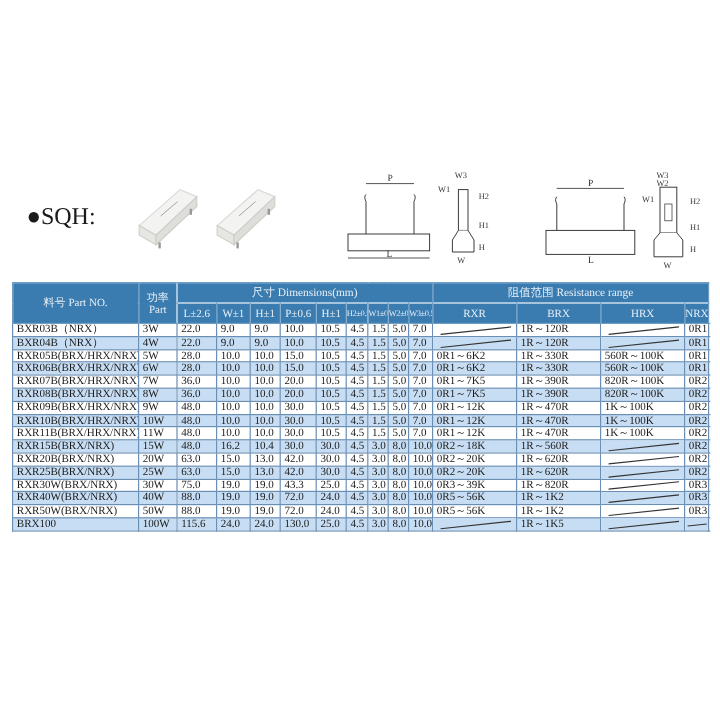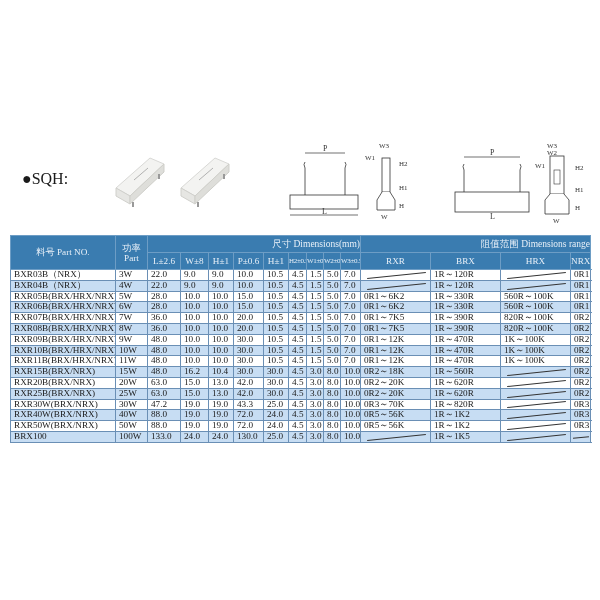--- a/index.html
+++ b/index.html
@@ -1,22 +1,22 @@
 <!DOCTYPE html>
 <html><head>
 <meta charset="utf-8">
 <style>
   html, body { margin:0; padding:0; background:#ffffff; }
   body { width:600px; height:600px; position:relative; overflow:hidden; font-family:"Liberation Serif", "DejaVu Serif", serif; color:#1a1a1a; }
-  .label-sqh { position:absolute; left:22px; top:170px; font-size:16px; font-family:"Liberation Serif", serif; }
+  .label-sqh { position:absolute; left:22px; top:170px; font-size:20px; font-family:"Liberation Serif", serif; }
   .photo { position:absolute; }
   .diagram { position:absolute; }
   table.spec { position:absolute; left:10px; top:235px; border-collapse:collapse; font-size:9.2px; table-layout:fixed; width:580px; }
   table.spec th { background:#3a7cb0; color:#e8f0f8; font-weight:normal; border:1px solid #6d9dc5; padding:0; text-align:center; height:16px; white-space:nowrap; overflow:hidden; }
-  table.spec th.grp { font-size:9.5px;text-align:right; }
+  table.spec th.grp { font-size:9.5px; }
   table.spec th.small { font-size:7px; letter-spacing:-0.3px; }
   table.spec td { border:1px solid #6a8fb5; padding:0 0 0 3px; height:9.8px; line-height:9.8px; white-space:nowrap; overflow:hidden; text-align:left; }
   table.spec tr.alt td { background:#c7ddf3; }
   table.spec tr.plain td { background:#ffffff; }
   td.slash { position:relative; }
   td.slash::after { content:""; position:absolute; left:8%; right:6%; top:50%; height:1px; background:#333; transform:rotate(-6deg); }
 </style>
 </head>
 <body>
 
@@ -98,25 +98,25 @@
     <col style="width:70px">
       <col style="width:70px">
       <col style="width:70px">
       <col style="width:20px">
   </colgroup>
   <thead>
     <tr>
       <th rowspan="2">料号 Part NO.</th>
       <th rowspan="2" style="white-space:normal;line-height:10px">功率 Part</th>
       <th colspan="9" class="grp">尺寸 Dimensions(mm)</th>
-      <th colspan="4" class="grp">阻值范围 Dimensions range</th>
+      <th colspan="4" class="grp">阻值范围 Resistance range</th>
     </tr>
     <tr id="subhead">
         <th>L±2.6</th>
-        <th>W±8</th>
+        <th>W±1</th>
         <th>H±1</th>
         <th>P±0.6</th>
         <th>H±1</th>
         <th class="small">H2±0.5</th>
         <th class="small">W1±0.5</th>
         <th class="small">W2±0.5</th>
         <th class="small">W3±0.5</th>
         <th>RXR</th>
         <th>BRX</th>
         <th>HRX</th>
@@ -324,30 +324,30 @@
         <td>8.0</td>
         <td>10.0</td>
         <td>0R2～20K</td>
         <td>1R～620R</td>
         <td class="slash"></td>
         <td colspan="2">0R2～68R</td>
       </tr>
       <tr class="plain">
         <td>RXR30W(BRX/NRX)</td>
         <td>30W</td>
-        <td>47.2</td>
+        <td>75.0</td>
         <td>19.0</td>
         <td>19.0</td>
         <td>43.3</td>
         <td>25.0</td>
         <td>4.5</td>
         <td>3.0</td>
         <td>8.0</td>
         <td>10.0</td>
-        <td>0R3～70K</td>
+        <td>0R3～39K</td>
         <td>1R～820R</td>
         <td class="slash"></td>
         <td colspan="2">0R3～300R</td>
       </tr>
       <tr class="alt">
         <td>RXR40W(BRX/NRX)</td>
         <td>40W</td>
         <td>88.0</td>
         <td>19.0</td>
         <td>19.0</td>
@@ -375,21 +375,21 @@
         <td>8.0</td>
         <td>10.0</td>
         <td>0R5～56K</td>
         <td>1R～1K2</td>
         <td class="slash"></td>
         <td colspan="2">0R3～330R</td>
       </tr>
       <tr class="alt">
         <td>BRX100</td>
         <td>100W</td>
-        <td>133.0</td>
+        <td>115.6</td>
         <td>24.0</td>
         <td>24.0</td>
         <td>130.0</td>
         <td>25.0</td>
         <td>4.5</td>
         <td>3.0</td>
         <td>8.0</td>
         <td>10.0</td>
         <td class="slash"></td>
         <td>1R～1K5</td>

